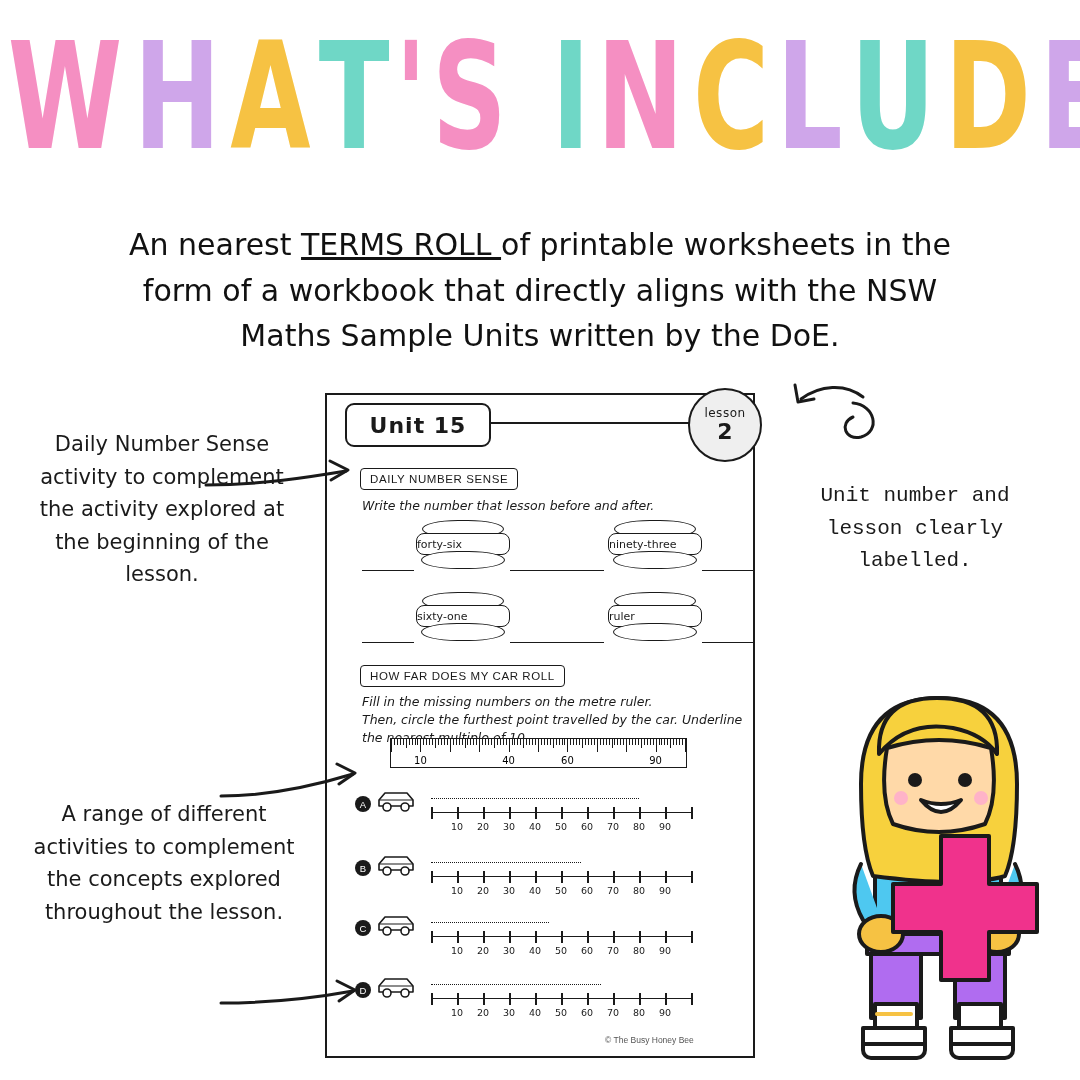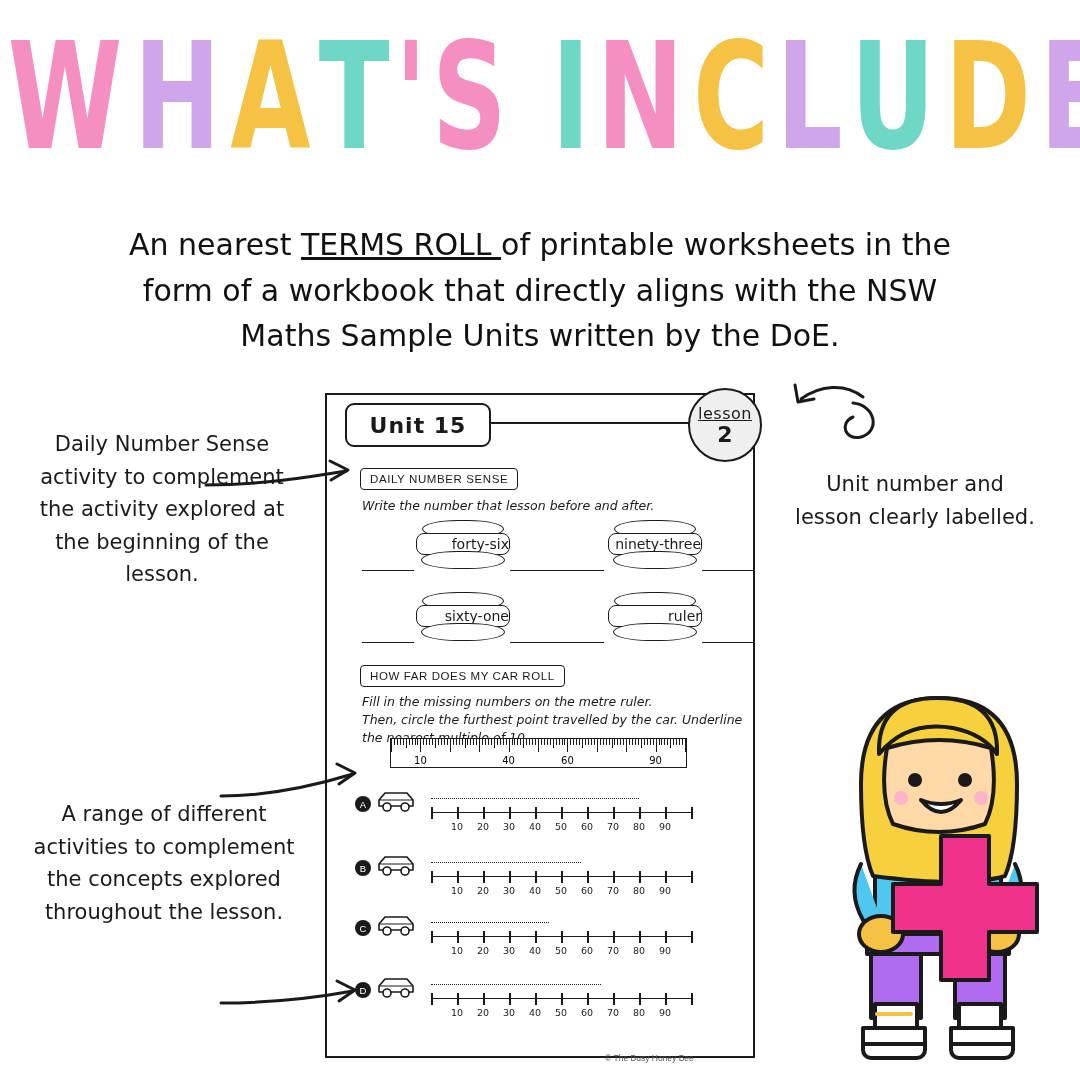--- a/index.html
+++ b/index.html
@@ -101,21 +101,21 @@
     border-radius: 50%;
     background: #efefef;
     border: 2px solid #1a1a1a;
     display: flex;
     flex-direction: column;
     align-items: center;
     justify-content: center;
     font-family: "DejaVu Sans", sans-serif;
     color: #1a1a1a;
   }
-  #lesson-circle .l-word { font-size: 16px; letter-spacing: .5px; text-decoration: underline; }
+  #lesson-circle .l-word { font-size: 12px; letter-spacing: .5px; }
   #lesson-circle .l-num { font-size: 22px; font-weight: bold; line-height: 1.05; }
 
   
   .pill {
     position: absolute;
     border: 1.5px solid #1a1a1a;
     border-radius: 4px;
     background: #fff;
     display: flex;
     align-items: center;
@@ -146,22 +146,22 @@
     width: 92px;
     height: 50px;
   }
   .cake .top {
     position: absolute; left: 6px; top: 0; width: 80px; height: 16px;
     border: 1.4px solid #1a1a1a; border-radius: 40px/10px; background:#fff;
   }
   .cake .mid {
     position: absolute; left: 0; top: 13px; width: 92px; height: 20px;
     border: 1.4px solid #1a1a1a; border-radius: 8px; background:#fff;
-    display:flex; align-items:center; justify-content:flex-end;
-    font-family:"DejaVu Sans", sans-serif; font-size: 14px; color:#1a1a1a;
+    display:flex; align-items:center; justify-content:flex-start;
+    font-family:"DejaVu Sans", sans-serif; font-size: 11px; color:#1a1a1a;
   }
   .cake .bot {
     position: absolute; left: 5px; top: 31px; width: 82px; height: 16px;
     border: 1.4px solid #1a1a1a; border-radius: 40px/10px; background:#fff;
   }
   .blank {
     position: absolute;
     height: 0;
     border-bottom: 1.4px solid #1a1a1a;
     width: 52px;
@@ -189,35 +189,34 @@
   }
   .car-ico { position:absolute; left:20px; top:4px; width:44px; height:30px; }
   .dotline { position:absolute; left:76px; top:16px; border-top: 1.6px dotted #1a1a1a; height:0; }
   .numline { position:absolute; left:76px; top:30px; width:260px; height:0; border-top:1.5px solid #1a1a1a; }
   .numline .t { position:absolute; top:-6px; width:1.5px; height:12px; background:#1a1a1a; }
   .numline .n { position:absolute; top:8px; font-size:9.5px; font-family:"DejaVu Sans", sans-serif; transform:translateX(-50%); color:#1a1a1a; }
 
   #copyright {
     position:absolute; left:605px; top:1035px; font-size:8.5px; color:#555;
     font-family:"Liberation Sans", sans-serif;
-    margin-top:18px;
   }
 
   
   .anno {
     position: absolute;
     font-family: "DejaVu Sans", sans-serif;
     font-size: 21px;
     line-height: 1.55;
     color: #1a1a1a;
     text-align: center;
   }
   #anno-top-left { left: 28px; top: 428px; width: 268px; }
   #anno-bottom-left { left: 30px; top: 798px; width: 268px; }
-  #anno-right { left: 790px; top: 468px; width: 250px; }
+  #anno-right { left: 790px; top: 480px; width: 250px; font-family: Liberation Mono, monospace; }
 
   svg.arrow { position:absolute; overflow:visible; }
   #girl { position:absolute; left:805px; top:688px; width:275px; height:392px; }
 </style>
 </head>
 <body>
 
 <div id="title"><span style="color: rgb(245, 143, 194);">W</span><span style="color: rgb(207, 166, 234);">H</span><span style="color: rgb(246, 194, 67);">A</span><span style="color: rgb(111, 215, 198);">T</span><span style="color: rgb(245, 143, 194);">'</span><span style="color: rgb(245, 143, 194);">S</span><span style="color: rgb(255, 255, 255);">&nbsp;</span><span style="color: rgb(111, 215, 198);">I</span><span style="color: rgb(245, 143, 194);">N</span><span style="color: rgb(246, 194, 67);">C</span><span style="color: rgb(207, 166, 234);">L</span><span style="color: rgb(111, 215, 198);">U</span><span style="color: rgb(246, 194, 67);">D</span><span style="color: rgb(207, 166, 234);">E</span></div>
 
 <div id="intro">

